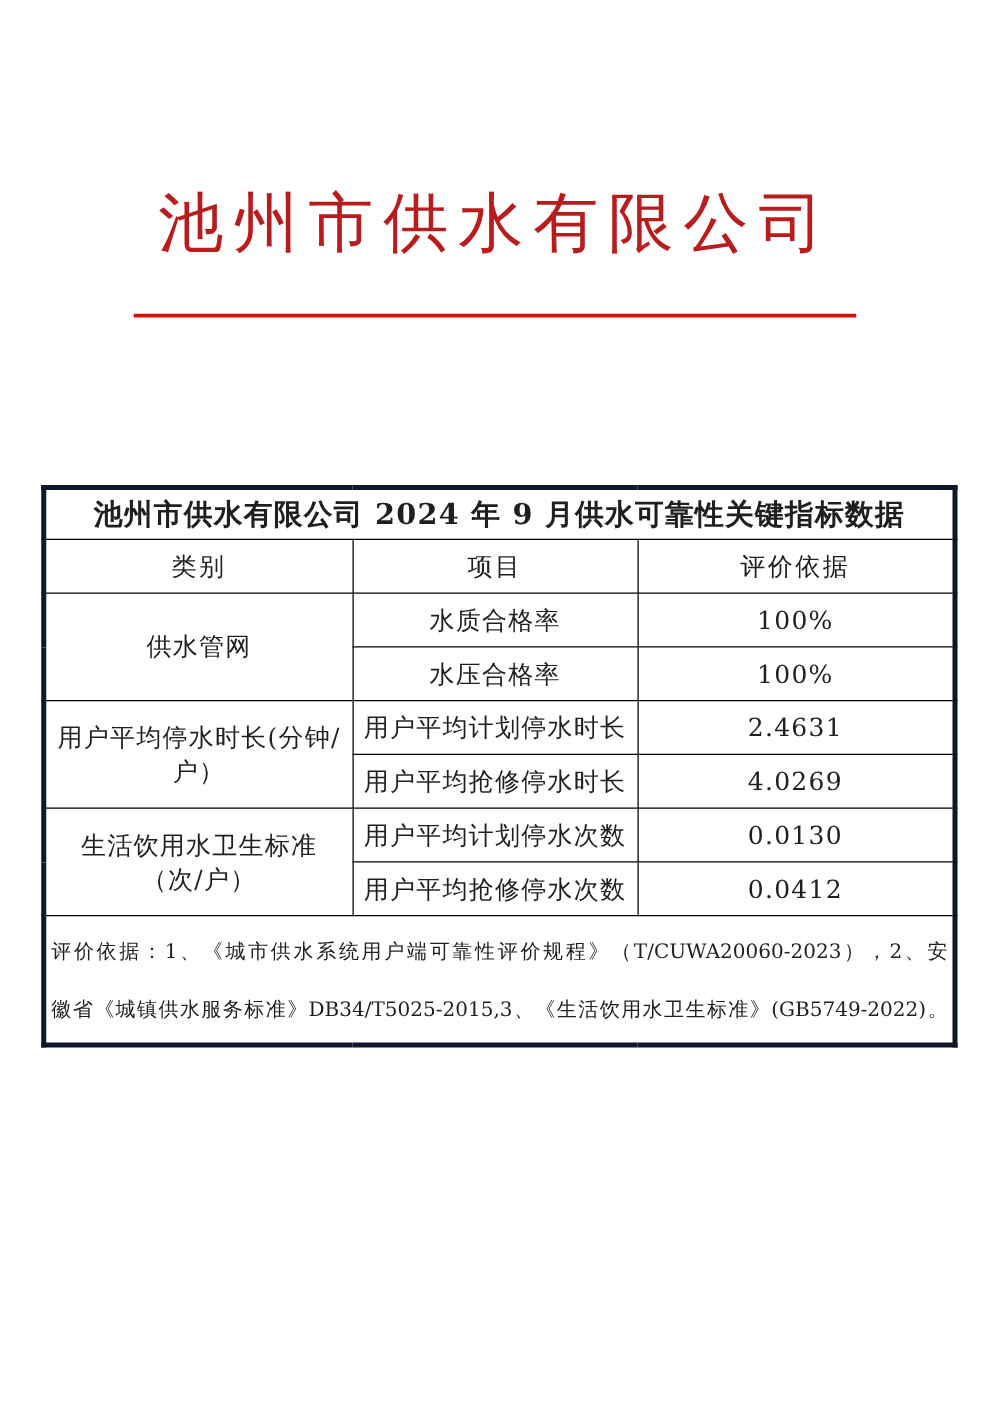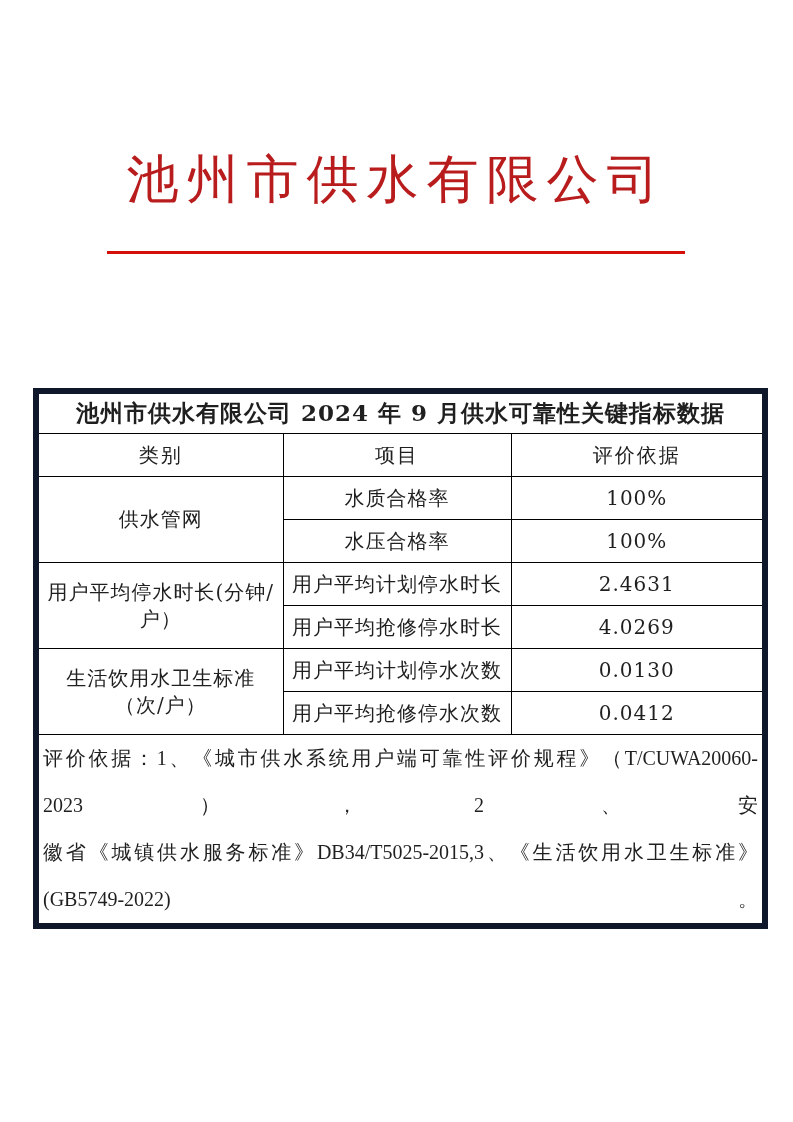--- a/index.html
+++ b/index.html
@@ -62,43 +62,42 @@
   table.kpi col.c2 { width: 228px; }
   table.kpi col.c3 { width: 254px; }
   table.kpi th, table.kpi td {
     border: 1px solid #000;
     text-align: center;
     vertical-align: middle;
     font-weight: normal;
     padding: 0 4px;
     overflow: hidden;
   }
-  table.kpi { border: 6px solid #0f172a; }
+  table.kpi { border: 4px solid #0f172a; }
   tr.t-title th {
     height: 39px;
     font-size: 23px;
     font-weight: bold;
     letter-spacing: 1px;
   }
   tr.t-cols td { height: 42px; letter-spacing: 2px; font-family: Liberation Mono, monospace; }
   tr.t-row td { height: 42px; letter-spacing: 1px; }
   td.value { letter-spacing: 2px; }
   td.note-cell {
     height: 101px;
     text-align: left;
     padding: 4px 12px 10px 12px;
     letter-spacing: 0;
   }
   .note-line {
     text-align: justify;
     text-align-last: justify;
     line-height: 47px;
-    font-size: 20px;
+    font-size: 16px;
     white-space: normal;
-    font-family: Liberation Serif, serif;
   }
 </style>
 </head>
 <body>
 
 <div class="doc">
 
   <div class="company-title">池州市供水有限公司</div>
 
   <div class="red-rule"></div>

